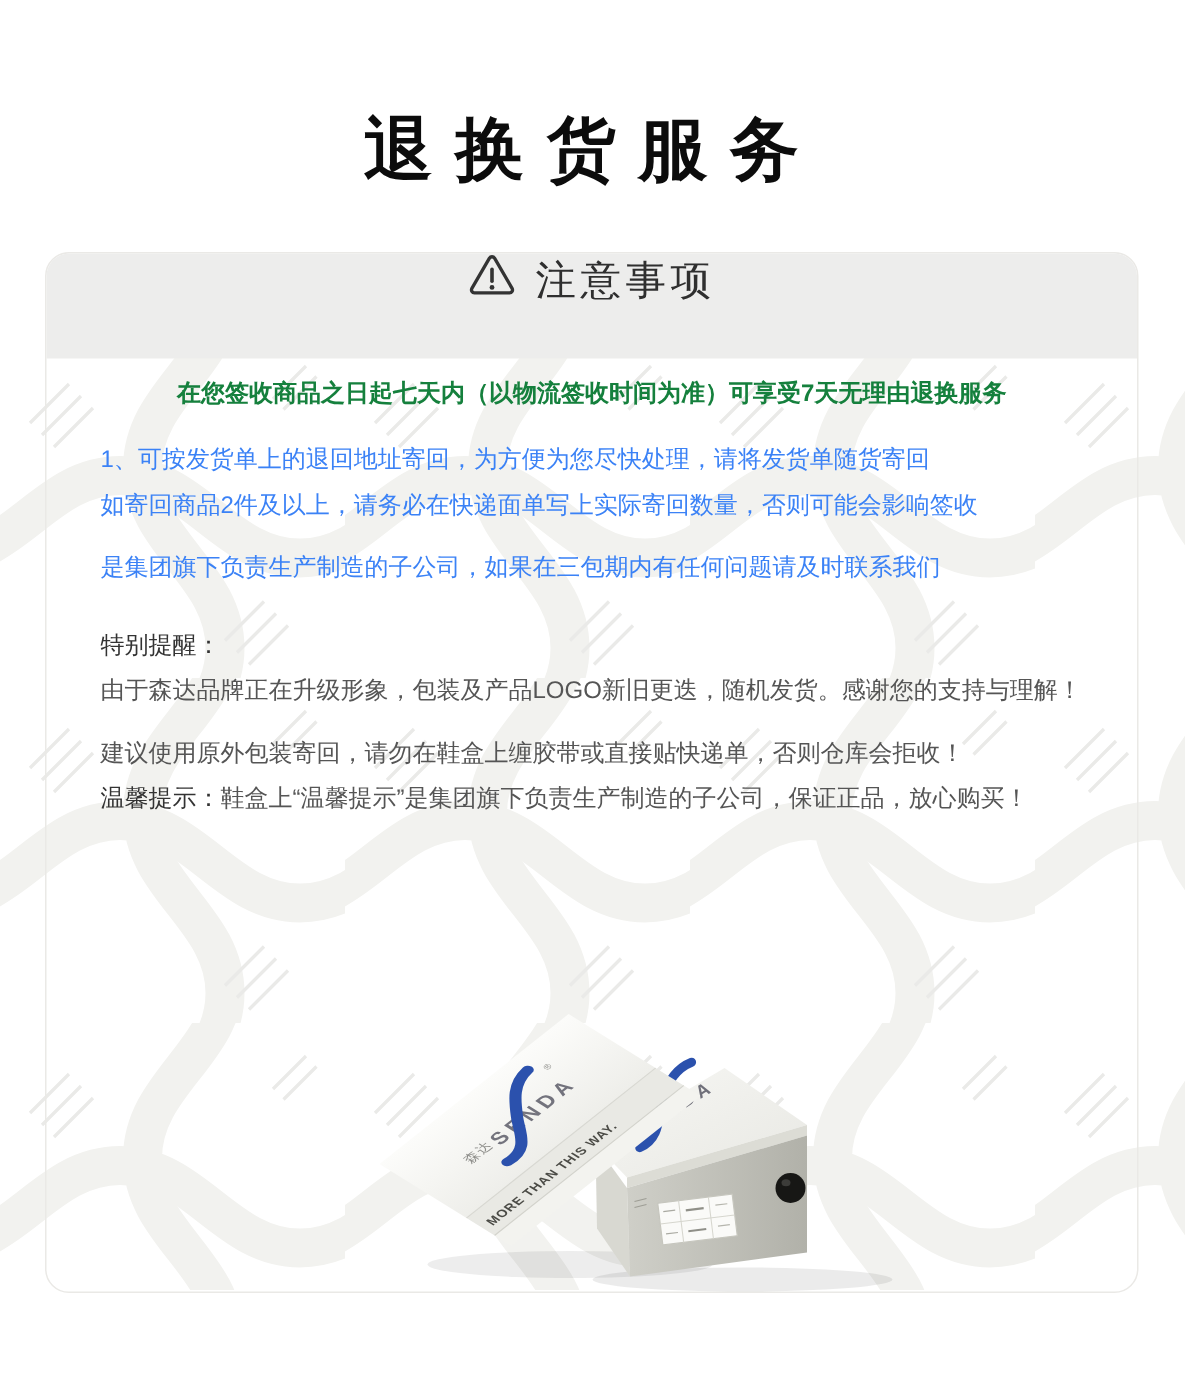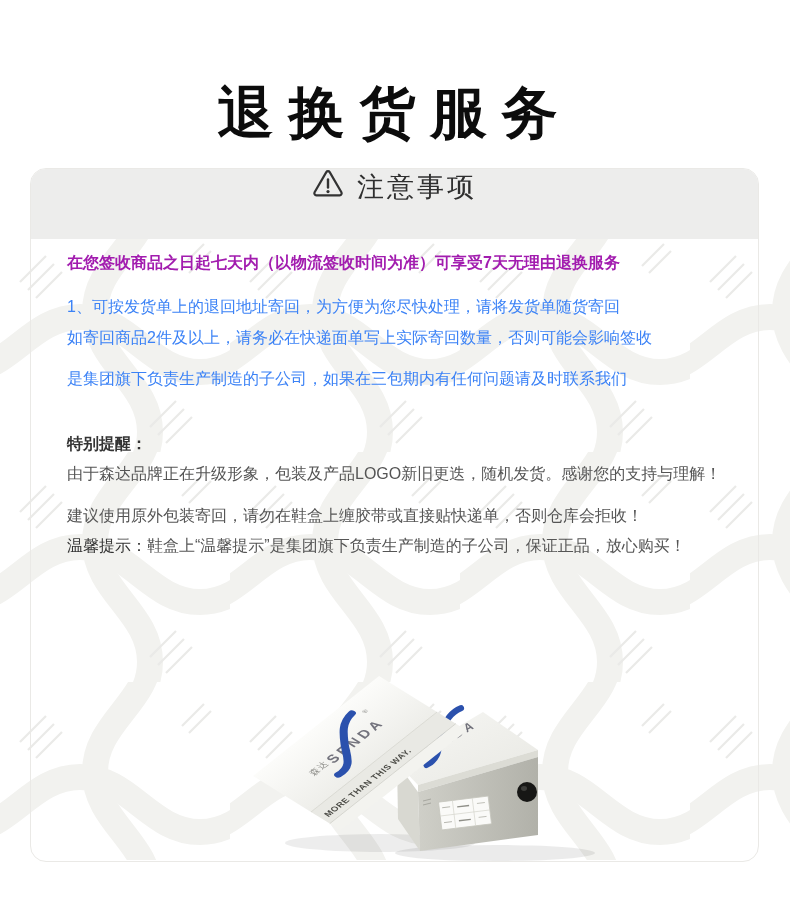--- a/index.html
+++ b/index.html
@@ -6,21 +6,21 @@
   .page{
     position:relative;
     width:790px;height:922px;
     background:#ffffff;
     overflow:hidden;
     font-family:"Liberation Sans","DejaVu Sans",sans-serif;
   }
   .main-title{
     position:absolute;top:38px;left:0;right:0;
     text-align:center;
-    font-size:56px;font-weight:600;color:#0c0c0c;
+    font-size:46px;font-weight:600;color:#0c0c0c;
     letter-spacing:15px;
   }
   .bg-pattern{
     position:absolute;left:0;top:222px;
     pointer-events:none;
   }
   .card{
     position:absolute;left:30px;top:168px;
     width:727px;height:692px;
     border:1px solid #eae9e6;
@@ -36,33 +36,33 @@
   .card-header-title{
     font-size:27px;color:#2f2f2f;font-weight:500;letter-spacing:3px;
   }
   .card-body{
     position:relative;
     padding:0 36px;
     font-size:16px;
   }
   .intro{
     margin-top:13px;
-    text-align:left;
-    font-weight:bold;color:#a21caf;
+    text-align:center;
+    font-weight:bold;color:#15803d;
     line-height:22px;
   }
   .para{
     margin-top:10px;
     color:#3b82f6;
     line-height:31px;
   }
   .para.first{margin-top:17px;}
   .rem-title{
-    margin-top:39px;
-    font-weight:bold;color:#333;line-height:22px;
+    margin-top:26px;
+    font-weight:normal;color:#333;line-height:22px;
   }
   .rem-line{
     margin-top:8px;color:#555;line-height:22px;
   }
   .rem-line.first{margin-top:20px;}
   .rem-label{font-weight:normal;color:#333;}
   .shoebox-svg{
     position:absolute;left:230px;top:655px;
     pointer-events:none;
   }

